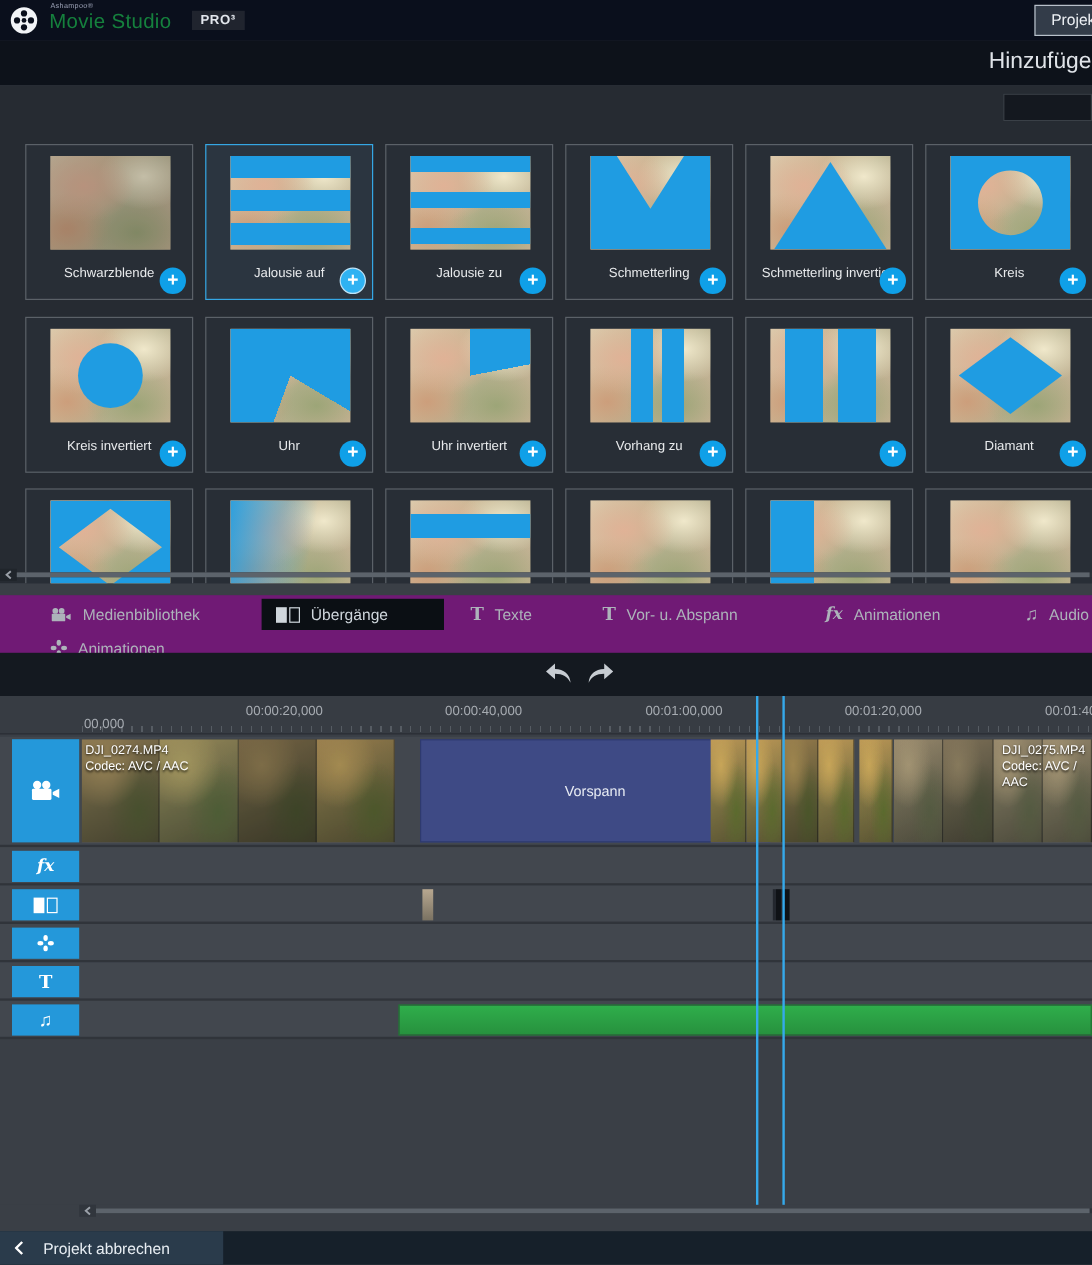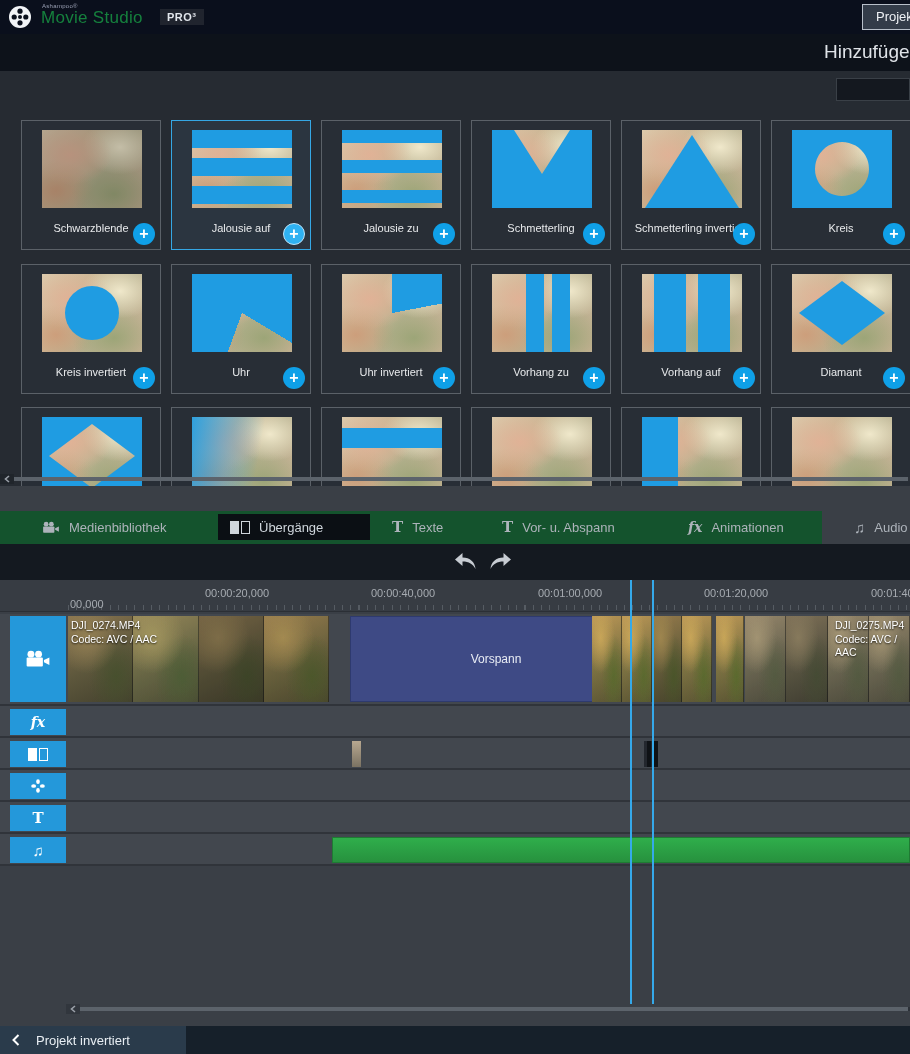--- a/index.html
+++ b/index.html
@@ -46,21 +46,21 @@
   .hscroll{position:absolute;width:910px;height:10px}
   .hs1{left:0;top:474px}.hs2{left:0;top:1004px}
   .hs-arrow{position:absolute;top:0;width:14px;height:10px;background:#20252b;display:flex;align-items:center;justify-content:center}
   .hs1 .hs-arrow{left:0}.hs2 .hs-arrow{left:66px;background:#31363d}
   .hs-track{position:absolute;top:3px;height:4px;background:#2c3138}
   .hs1 .hs-track{left:14px;right:0}.hs2 .hs-track{left:80px;right:0}
   .hs-thumb{position:absolute;top:3px;height:4px;background:#5c636b}
   .hs1 .hs-thumb{left:14px;right:2px}.hs2 .hs-thumb{left:80px;right:2px}
 
   
-  .tabbar{position:absolute;left:0;top:511px;width:822px;height:58px;background:#14532d}
+  .tabbar{position:absolute;left:0;top:496px;width:910px;height:58px;background:#701a75}
   .tab{position:absolute;top:3px;height:26px;display:flex;align-items:center;gap:9px;
     color:#adb3ba;font-size:13px;padding:0 12px;white-space:nowrap}
   .tab.selected{background:#0b0f14;color:#cfd6dc}
   .pos-r1-0{left:30px}.pos-r1-1{left:218px;width:152px}.pos-r1-2{left:380px}
   .pos-r1-3{left:490px}.pos-r1-4{left:676px}.pos-r1-5{left:842px}
   .pos-r2-0{left:30px;top:31px}
   .tab-icon{display:inline-flex;align-items:center;justify-content:center}
   .t-serif{font-family:"DejaVu Serif",serif;font-weight:bold;font-size:15px}
   .fx-serif{font-family:"DejaVu Serif",serif;font-style:italic;font-weight:bold;font-size:14px}
   .note-g{font-size:15px}
@@ -228,21 +228,20 @@
             <div class="thumb photo">
               <div class="ovl" style="background:linear-gradient(90deg, rgba(0,0,0,0) 0 34%, #1f9ce2 34% 52%, rgba(0,0,0,0) 52% 60%, #1f9ce2 60% 78%, rgba(0,0,0,0) 78%)"></div>
             </div>
             <div class="tile-label">Vorhang zu</div>
             <div class="add-btn">+</div>
           </div>
           <div class="tile">
             <div class="thumb photo">
               <div class="ovl" style="background:linear-gradient(90deg, rgba(0,0,0,0) 0 12%, #1f9ce2 12% 44%, rgba(0,0,0,0) 44% 56%, #1f9ce2 56% 88%, rgba(0,0,0,0) 88%)"></div>
             </div>
-            <div class="tile-label">Vorhang auf</div>
             <div class="add-btn">+</div>
           </div>
           <div class="tile">
             <div class="thumb photo">
               <svg class="ovl" viewBox="0 0 100 78" preserveAspectRatio="none">
                 <polygon points="50,7 93,39 50,71 7,39" fill="#1f9ce2"></polygon>
               </svg>
             </div>
             <div class="tile-label">Diamant</div>
             <div class="add-btn">+</div>
@@ -469,17 +468,17 @@
     </div>
     <div class="hs-track"></div>
     <div class="hs-thumb"></div>
   </div>
 
   <div class="bottombar">
     <div class="cancel-btn">
       <svg width="8" height="12" viewBox="0 0 8 12">
         <polyline points="6.5,1 1.5,6 6.5,11" fill="none" stroke="#fff" stroke-width="2"></polyline>
       </svg>
-      <span>Projekt invertiert</span>
+      <span>Projekt abbrechen</span>
     </div>
   </div>
 
 </div>
 
 </body></html>

